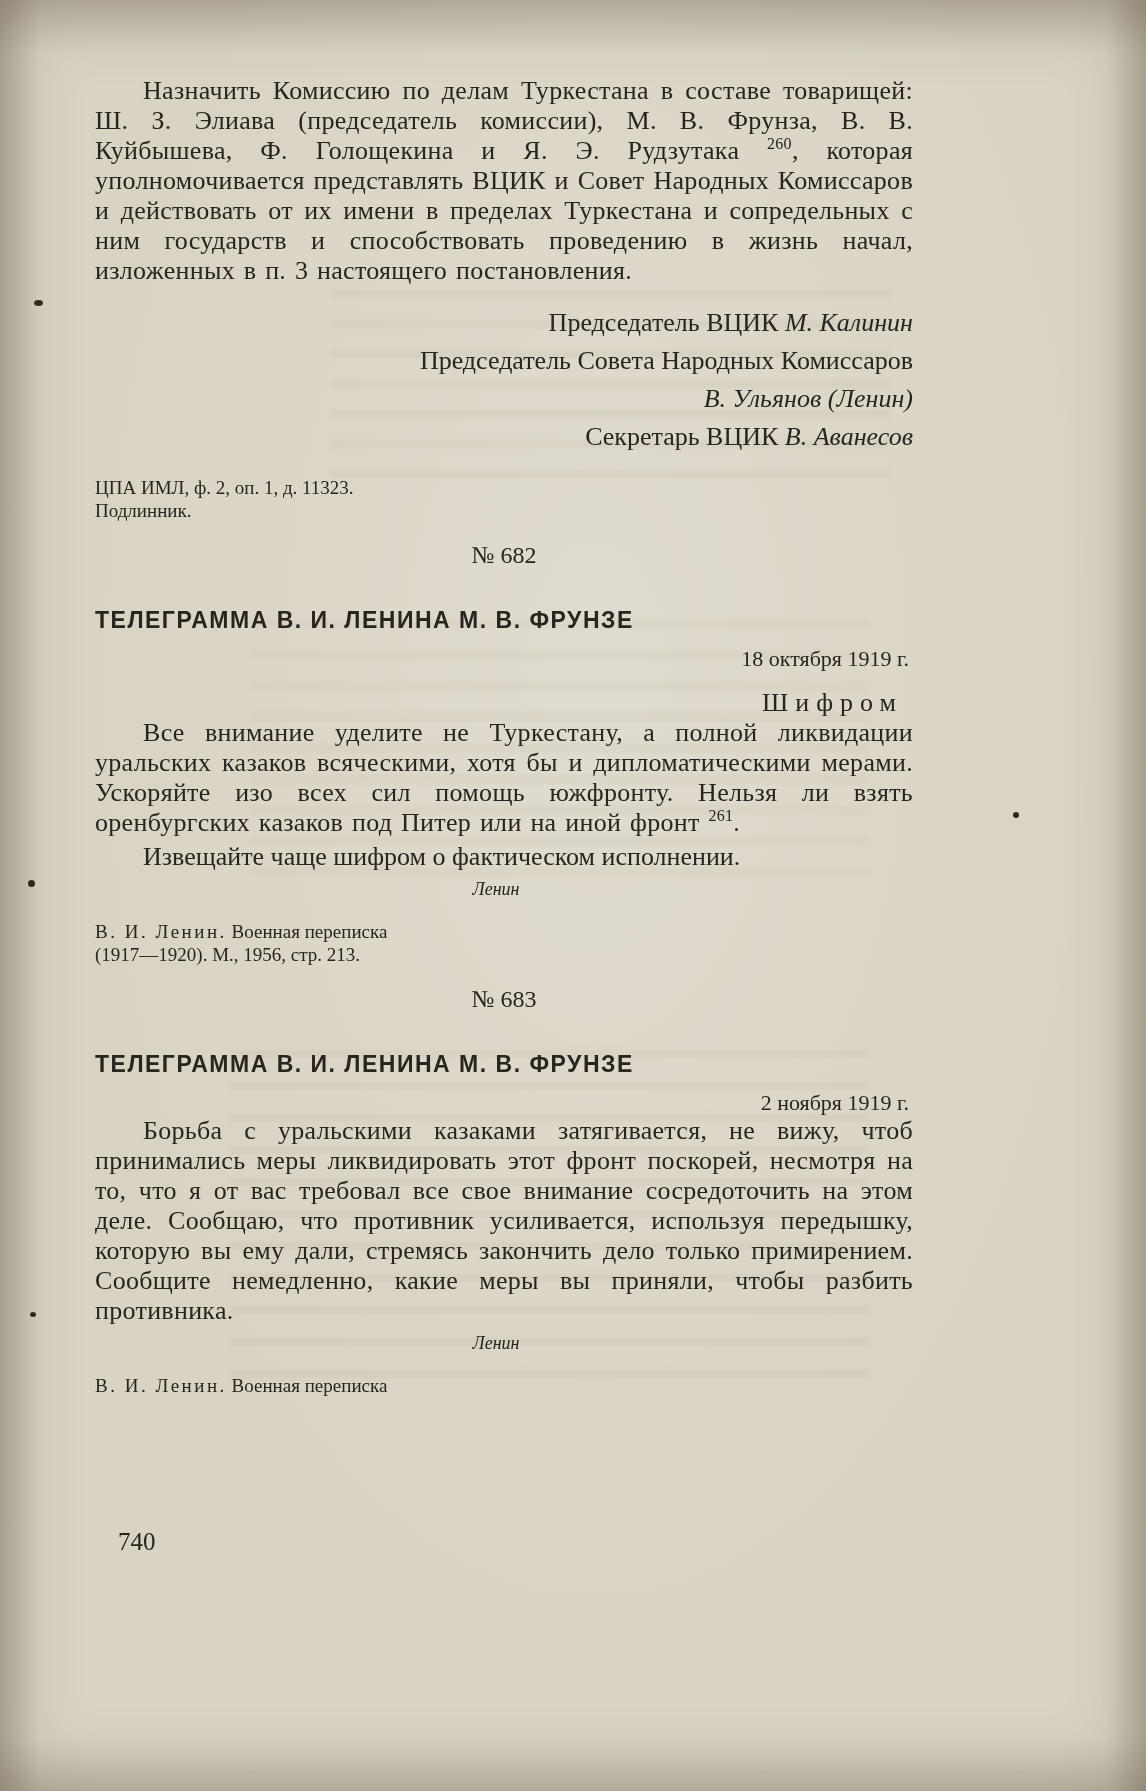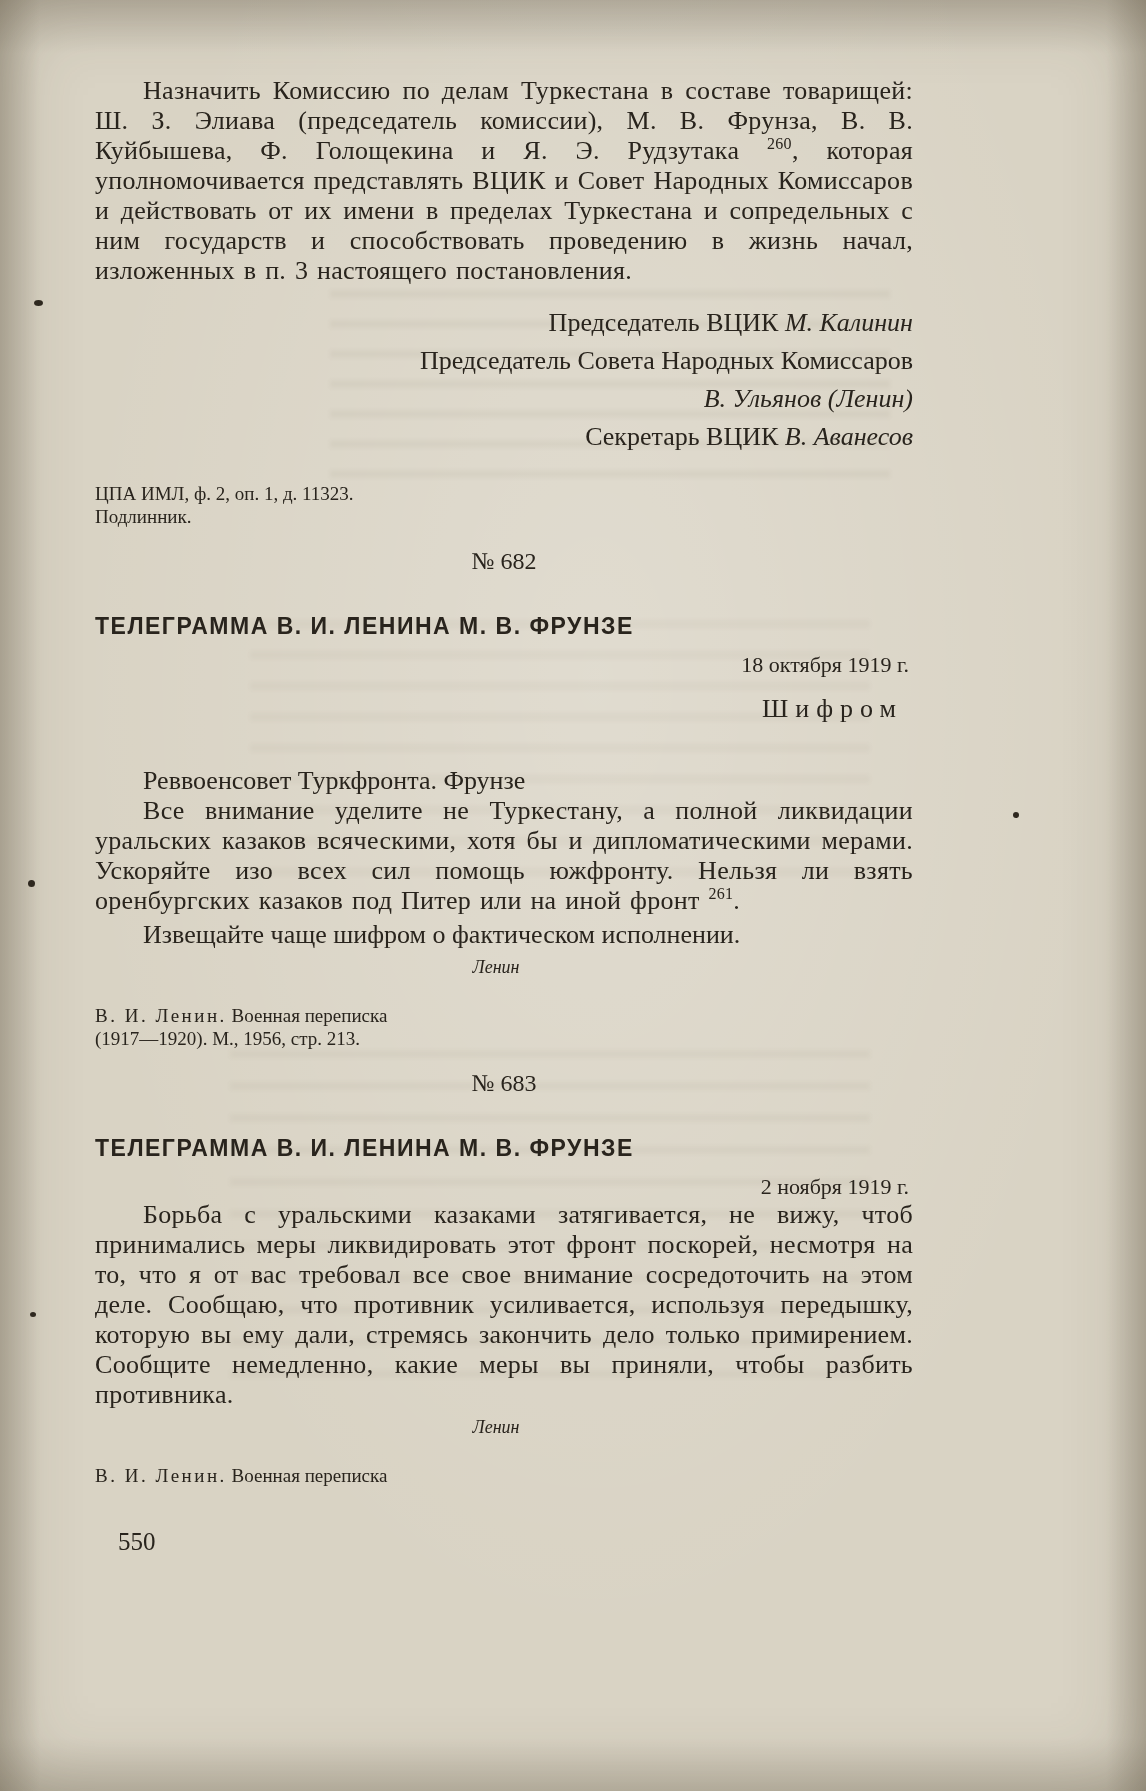--- a/index.html
+++ b/index.html
@@ -22,21 +22,21 @@
   p.body {
     margin:0; font-size:26px; line-height:30px;
     text-align:justify; text-indent:48px;
     letter-spacing:0.3px; word-spacing:2px;
   }
   sup.fn { font-size:16px; line-height:0; }
 
   .sig-block { margin-top:18px; text-align:right; font-size:26px; line-height:38px; }
   .italic { font-style:italic; }
 
-  .source { margin-top:26px; font-size:19px; line-height:23px; }
+  .source { margin-top:20px; font-size:19px; line-height:23px; }
   .source .spaced { letter-spacing:2.5px; }
 
   .doc-number { margin-top:20px; text-align:center; font-size:24px; }
 
   .tg-title {
     margin-top:38px; 
     font-family:"Liberation Sans", sans-serif;
     font-weight:bold; font-size:23px; letter-spacing:1.5px;
   }
   .tg-date { margin-top:12px; text-align:right; font-size:22px; padding-right:4px; }
@@ -89,21 +89,20 @@
 
     <div class="source">
       <div>ЦПА ИМЛ, ф. 2, оп. 1, д. 11323.</div>
       <div>Подлинник.</div>
     </div>
 
     <div class="doc-number">№ 682</div>
     <div class="tg-title">ТЕЛЕГРАММА В. И. ЛЕНИНА М. В. ФРУНЗЕ</div>
     <div class="tg-date">18 октября 1919 г.</div>
     <div class="cipher">Шифром</div>
-    <div class="addressee">Реввоенсовет Туркфронта. Фрунзе</div>
 
     <p class="body gap-lg"><span>Все внимание уделите не Туркестану, а полной ликвидации уральских казаков всяческими, хотя бы и дипломатическими мерами. Ускоряйте изо всех сил помощь южфронту. Нельзя ли взять оренбургских казаков под Питер или на иной фронт</span> <sup class="fn">261</sup><span>.</span></p>
 
     <div class="closing">Извещайте чаще шифром о фактическом исполнении.</div>
     <div class="lenin-sig">Ленин</div>
 
     <div class="source">
       <div><span class="spaced">В. И. Ленин.</span> <span>Военная переписка</span></div>
       <div>(1917—1920). М., 1956, стр. 213.</div>
     </div>
@@ -115,14 +114,14 @@
     <p class="body gap-xl">Борьба с уральскими казаками затягивается, не вижу, чтоб принимались меры ликвидировать этот фронт поскорей, несмотря на то, что я от вас требовал все свое внимание сосредоточить на этом деле. Сообщаю, что противник усиливается, используя передышку, которую вы ему дали, стремясь закончить дело только примирением. Сообщите немедленно, какие меры вы приняли, чтобы разбить противника.</p>
 
     <div class="lenin-sig">Ленин</div>
 
     <div class="source">
       <div><span class="spaced">В. И. Ленин.</span> <span>Военная переписка</span></div>
     </div>
 
   </div>
 
-  <div class="page-number">550</div>
+  <div class="page-number">740</div>
 </div>
 
 </body></html>

